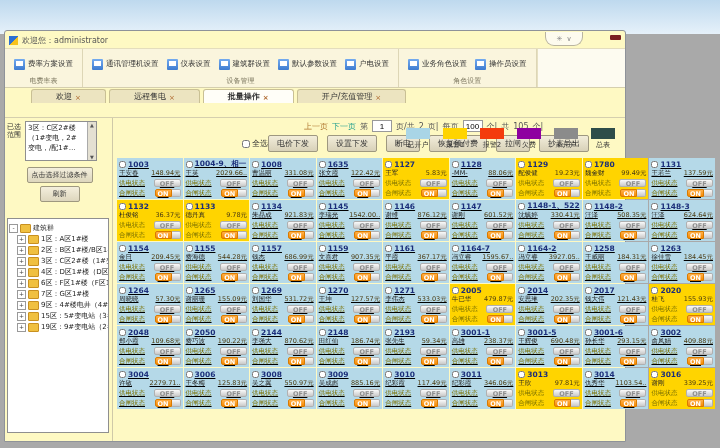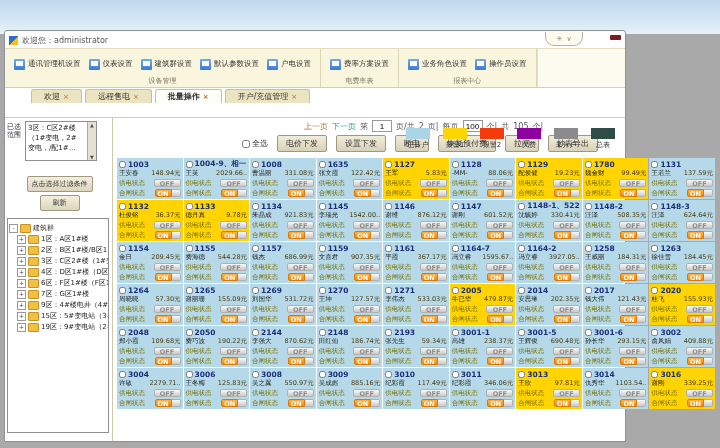--- a/index.html
+++ b/index.html
@@ -1,21 +1,21 @@
 <!DOCTYPE html>
 <html><head>
 <meta charset="utf-8">
 <style>
   html,body{margin:0;padding:0;}
   body{width:720px;height:448px;position:relative;overflow:hidden;
        font-family:"DejaVu Sans","Liberation Sans",sans-serif;background:#a9a9a9;}
   .desktop-top{position:absolute;left:0;top:0;width:720px;height:34px;
        background:linear-gradient(#bed9ee,#e6f1fa);}
   .app{position:absolute;left:4px;top:30px;width:622px;height:412px;
-       background:#ffffff;border:1px solid #8e9299;border-radius:3px 3px 0 0;box-sizing:border-box;}
+       background:#fef9c3;border:1px solid #8e9299;border-radius:3px 3px 0 0;box-sizing:border-box;}
   
   .titlebar{height:16px;display:flex;align-items:center;padding:1px 4px 0 4px;position:relative;}
   .logo{width:9px;height:9px;background:linear-gradient(135deg,#2b6fd4 55%,#f7c21c 55%);margin-right:4px;}
   .welcome{font-size:8px;color:#555;}
   .app-title{position:absolute;left:53%;transform:translateX(-50%);font-size:8px;color:#666;white-space:nowrap;}
   .ribbon-toggle{position:absolute;right:42px;top:1px;width:36px;height:13px;border:1px solid #b9b4a0;
        border-top:0;border-radius:0 0 9px 9px;background:#fdfbee;display:flex;align-items:center;
        justify-content:center;gap:4px;font-size:7px;color:#888;}
   .min-btn{position:absolute;right:4px;top:4px;width:11px;height:5px;background:#7a1f1f;border-radius:1px;}
   
@@ -28,29 +28,29 @@
        background:#faf5dd;}
   .ribbon-group{position:relative;border-right:1px solid #ddd6b6;padding:3px 5px 11px;display:flex;align-items:center;}
   .rg-label{position:absolute;bottom:1px;left:0;right:0;text-align:center;font-size:7px;color:#7d7860;}
   .ribbon-btn{display:flex;align-items:center;gap:3px;font-size:7.5px;color:#333;background:none;
        border:0;padding:0 4px;font-family:inherit;}
   .ricon{width:11px;height:11px;background:linear-gradient(#74abef,#3d7bd0);border-radius:1px;position:relative;flex:0 0 auto;}
   .ricon::after{content:"";position:absolute;left:2px;top:2px;right:2px;bottom:4px;background:#fff;}
   .ribbon-rest{flex:1;background:#fdfbf0;border-left:1px solid #e6e0c2;}
   
   .tabstrip{height:15px;display:flex;align-items:flex-end;padding-left:26px;gap:3px;}
-  .tab{display:inline-flex;align-items:center;gap:3px;font-size:8px;color:#333;background:#ece4c0;
-       border:1px solid #c9c094;border-bottom:0;border-radius:3px 3px 0 0;padding:1px 12px;}
+  .tab{display:inline-flex;align-items:flex-end;gap:3px;font-size:8px;color:#333;background:#ece4c0;
+       border:1px solid #c9c094;border-bottom:0;border-radius:3px 3px 0 0;padding:1px 24px;}
   .tab.active{background:#fffef8;font-weight:bold;}
   .tab .close{font-size:7px;color:#b06a30;}
   
   .content{position:absolute;left:0;top:86px;right:0;bottom:0;border-top:1px solid #d5cfae;}
   .sidebar{position:absolute;left:0;top:0;width:108px;bottom:0;border-right:1px solid #cfc9a8;
        padding:3px 0 0 2px;box-sizing:border-box;}
-  .side-row{display:flex;gap:2px;margin-bottom:15px;}
+  .side-row{display:flex;gap:2px;margin-bottom:6px;}
   .side-label{width:16px;font-size:7px;color:#333;line-height:1.2;padding-top:2px;}
   .listbox{width:66px;height:36px;background:#fff;border:1px solid #8f8f8f;font-size:7px;color:#222;
        padding:1px 2px;overflow:hidden;position:relative;}
   .listbox .sb{position:absolute;right:0;top:0;bottom:0;width:8px;background:#e4e0d2;border-left:1px solid #aaa;
        display:flex;flex-direction:column;justify-content:space-between;align-items:center;font-size:5px;color:#555;}
   .condbox{width:66px;height:40px;background:#fff;border:1px solid #8f8f8f;font-size:7px;color:#222;padding:1px 2px;}
   .side-btn{display:block;margin:3px auto;background:linear-gradient(#f4efdd,#ddd6bd);border:1px solid #9e9880;
        border-radius:2px;font-size:7px;color:#333;padding:2px 4px;font-family:inherit;}
   .treebox{position:absolute;left:2px;right:3px;top:100px;bottom:8px;background:#fff;border:1px solid #8f8f8f;
        overflow:hidden;padding:3px 1px;box-sizing:border-box;}
@@ -58,34 +58,34 @@
   .tree-node .exp{width:7px;height:7px;border:1px solid #999;background:#fff;font-size:6px;line-height:5px;
        text-align:center;color:#444;flex:0 0 auto;}
   .folder{width:9px;height:7px;background:#f0c040;border:1px solid #c89020;border-radius:1px;position:relative;flex:0 0 auto;}
   .tree-child{margin-left:8px;}
   
   .main{position:absolute;left:109px;top:0;right:0;bottom:0;}
   .pagerow{position:absolute;left:190px;top:2px;display:flex;align-items:center;gap:4px;font-size:8px;color:#555;}
   .pg-prev{color:#b07830;}
   .pg-next{color:#1f9e8e;}
   .pg-input{width:18px;height:10px;font-size:8px;text-align:center;border:1px solid #999;padding:0;background:#fff;}
-  .toolrow{position:absolute;left:128px;top:17px;display:flex;align-items:center;gap:9px;}
+  .toolrow{position:absolute;left:128px;top:17px;display:flex;align-items:center;}
   .selall{display:flex;align-items:center;gap:2px;font-size:8px;color:#333;}
   .selall input{width:8px;height:8px;margin:0;}
   .tool-btn{background:linear-gradient(#f2edda,#d8d1b8);border:1px solid #9e9880;border-radius:2px;
        font-size:8px;color:#333;padding:2px 8px;font-family:inherit;white-space:nowrap;}
   .legend{position:absolute;right:10px;top:10px;display:flex;gap:13px;}
   .legend-item{display:flex;flex-direction:column;align-items:center;gap:1px;}
   .legend-swatch{width:24px;height:11px;}
   .legend-label{font-size:7px;color:#333;}
   
   .grid{position:absolute;left:3px;top:40px;width:598px;display:grid;
        grid-template-columns:repeat(9,1fr);gap:1px;}
   .card{height:41px;box-sizing:border-box;padding:1px 2px;overflow:hidden;}
-  .card.open{background:#b5d9e8;}
+  .card.open{background:#b5d9e8;text-decoration:underline;}
   .card.alarm1{background:#ffd400;}
   .card-head{display:flex;align-items:center;gap:2px;height:10px;}
   .card-head input{width:7px;height:7px;margin:0;}
   .card-id{font-size:7.5px;font-weight:bold;color:#1b2e7a;white-space:nowrap;}
   .card-name-row{display:flex;justify-content:space-between;font-size:6.5px;color:#222;height:9px;}
   .card-amt{color:#4a3a10;}
   .status-row{display:flex;justify-content:space-between;align-items:center;height:10px;}
   .status-label{font-size:6.5px;color:#7a7000;}
   .pill{height:8px;font-size:6.5px;font-weight:bold;line-height:8px;text-align:center;border-radius:2px;box-sizing:border-box;}
   .pill-off{width:27px;background:linear-gradient(#fafafa,#c9c9c9);border:1px solid #b0b0b0;color:#8f8f8f;}
@@ -109,20 +109,27 @@
     </div>
     <div class="min-btn"></div>
   </div>
 
 
   <div class="ribbon">
     <div id="ribbon-groups" style="display:flex">
         <div class="ribbon-group">
           <button class="ribbon-btn">
             <span class="ricon"></span>
+            <span>费率方案设置</span>
+          </button>
+          <div class="rg-label">电费率表</div>
+        </div>
+        <div class="ribbon-group">
+          <button class="ribbon-btn">
+            <span class="ricon"></span>
             <span>通讯管理机设置</span>
           </button>
           <button class="ribbon-btn">
             <span class="ricon"></span>
             <span>仪表设置</span>
           </button>
           <button class="ribbon-btn">
             <span class="ricon"></span>
             <span>建筑群设置</span>
           </button>
@@ -132,34 +139,27 @@
           </button>
           <button class="ribbon-btn">
             <span class="ricon"></span>
             <span>户电设置</span>
           </button>
           <div class="rg-label">设备管理</div>
         </div>
         <div class="ribbon-group">
           <button class="ribbon-btn">
             <span class="ricon"></span>
-            <span>费率方案设置</span>
-          </button>
-          <div class="rg-label">电费率表</div>
-        </div>
-        <div class="ribbon-group">
-          <button class="ribbon-btn">
-            <span class="ricon"></span>
             <span>业务角色设置</span>
           </button>
           <button class="ribbon-btn">
             <span class="ricon"></span>
             <span>操作员设置</span>
           </button>
-          <div class="rg-label">报表中心</div>
+          <div class="rg-label">角色设置</div>
         </div>
       </div>
     <div class="ribbon-rest"></div>
   </div>
 
   <div class="tabstrip" id="tabstrip">
       <div class="tab">
         <span>欢迎</span>
         <span class="close">×</span>
       </div>

